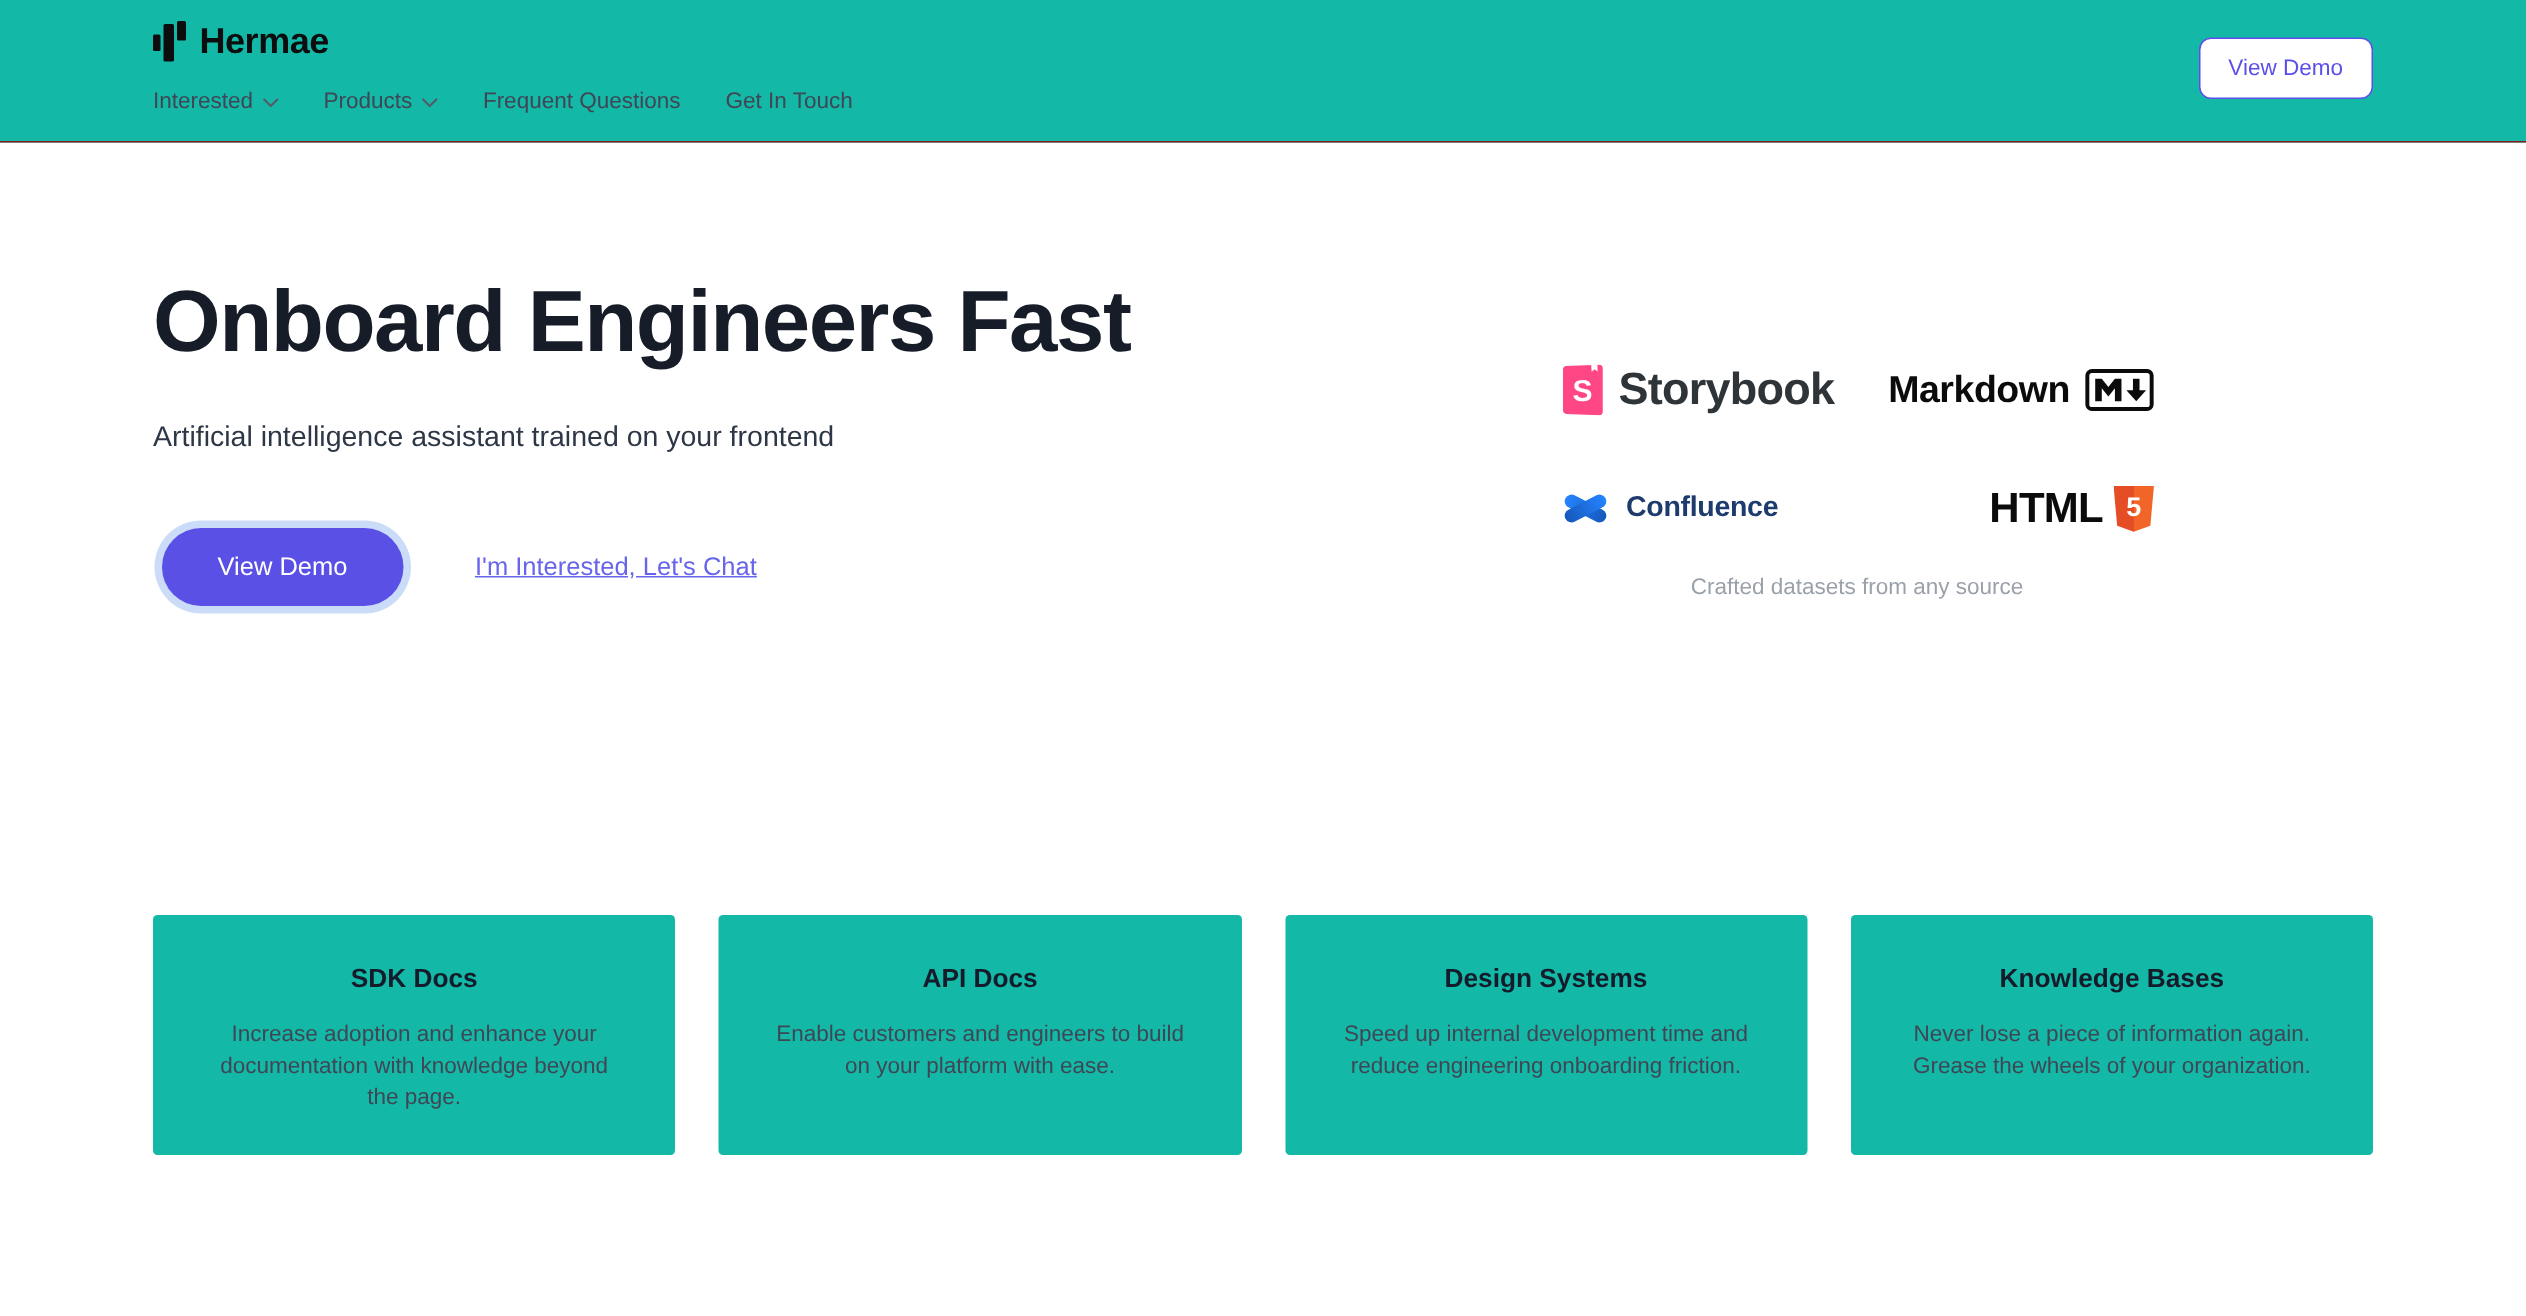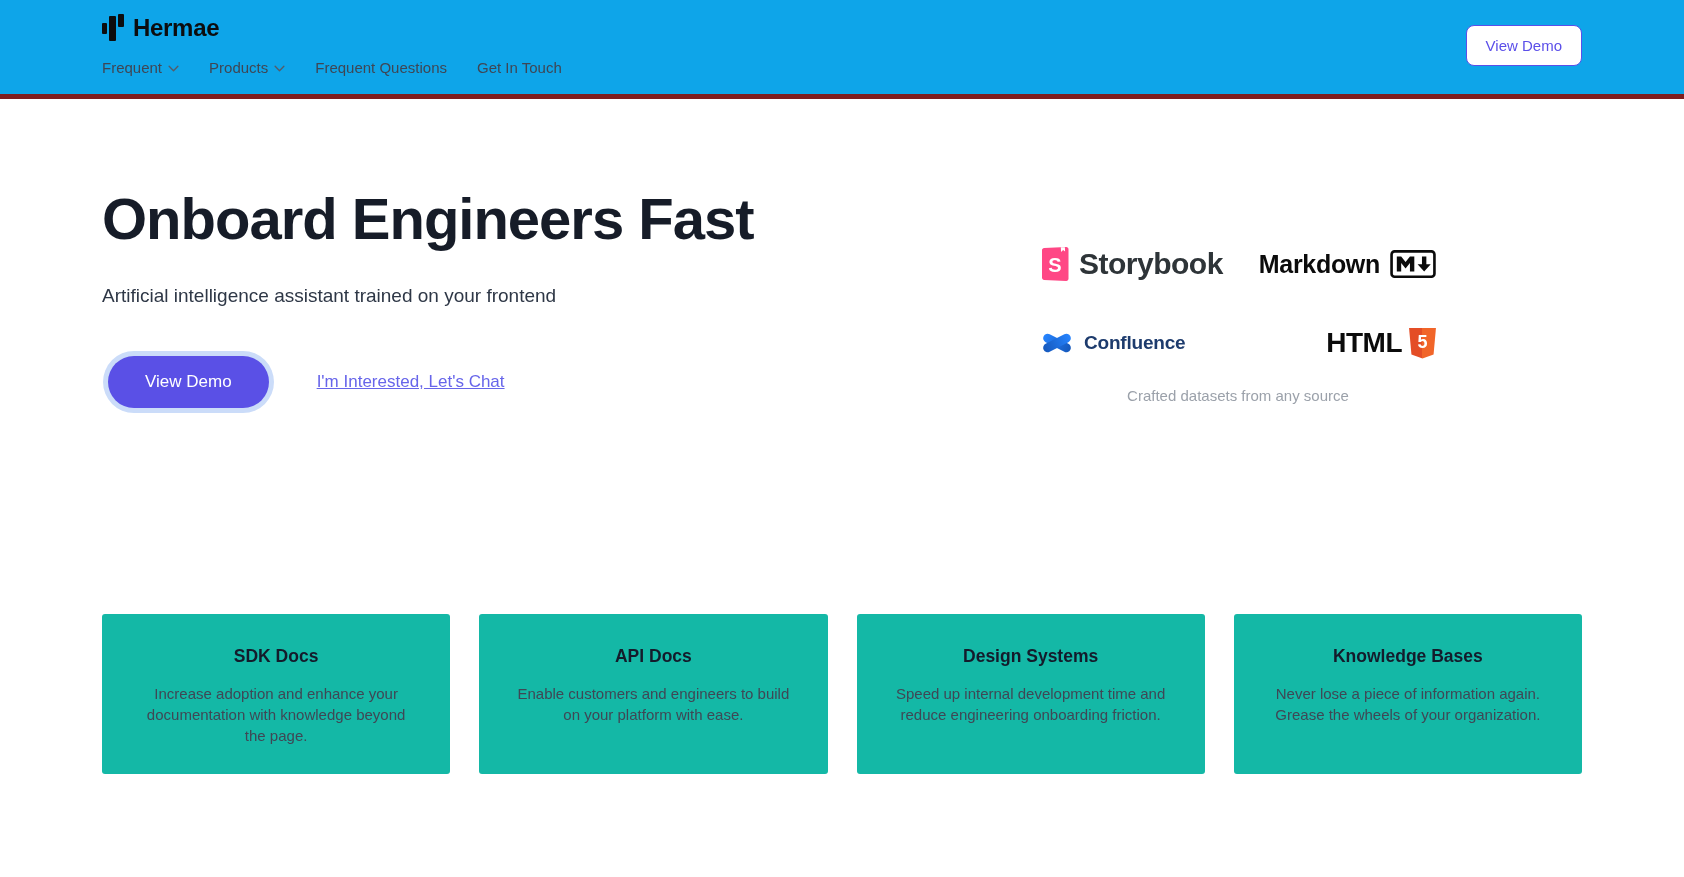--- a/index.html
+++ b/index.html
@@ -5,21 +5,21 @@
   * { margin: 0; padding: 0; box-sizing: border-box; }
   html, body { background: #ffffff; }
   body {
     width: 1684px; height: 877px; overflow: hidden; margin: 0 auto;
     font-family: "Liberation Sans", "DejaVu Sans", sans-serif;
     color: #1b2230;
   }
   .container { padding: 0 102px; }
 
   
-  header { border-bottom: 5px solid #7f1d1d; background: #0ea5e9; }
+  header { border-bottom: 1px solid #7f1d1d; background: #14b8a6; }
   .header-inner {
     display: flex; justify-content: space-between; align-items: stretch;
     padding: 14px 102px 18px 102px;
   }
   .brand { display: flex; align-items: center; gap: 9px; cursor: pointer; }
   .brand-mark { display: inline-flex; align-items: flex-start; gap: 2px; height: 28px; }
   .brand-mark i { display: block; background: #0c0d0f; border-radius: 1px; }
   .brand-mark .b1 { width: 5px; height: 11px; margin-top: 9px; }
   .brand-mark .b2 { width: 7px; height: 25px; margin-top: 2px; }
   .brand-mark .b3 { width: 6px; height: 13px; margin-top: 0; }
@@ -96,21 +96,21 @@
       <div class="brand">
         <span class="brand-mark">
             <i class="b1"></i>
             <i class="b2"></i>
             <i class="b3"></i>
           </span>
         <span class="brand-name">Hermae</span>
       </div>
       <nav>
         <a class="nav-item">
-          <span>Frequent</span>
+          <span>Interested</span>
           <svg class="chev" viewBox="0 0 12 8" fill="none">
               <path d="M1 1.5 L6 6.5 L11 1.5" stroke="#555c68" stroke-width="1.6" stroke-linecap="round" stroke-linejoin="round"></path>
             </svg>
         </a>
         <a class="nav-item">
           <span>Products</span>
           <svg class="chev" viewBox="0 0 12 8" fill="none">
               <path d="M1 1.5 L6 6.5 L11 1.5" stroke="#555c68" stroke-width="1.6" stroke-linecap="round" stroke-linejoin="round"></path>
             </svg>
         </a>

